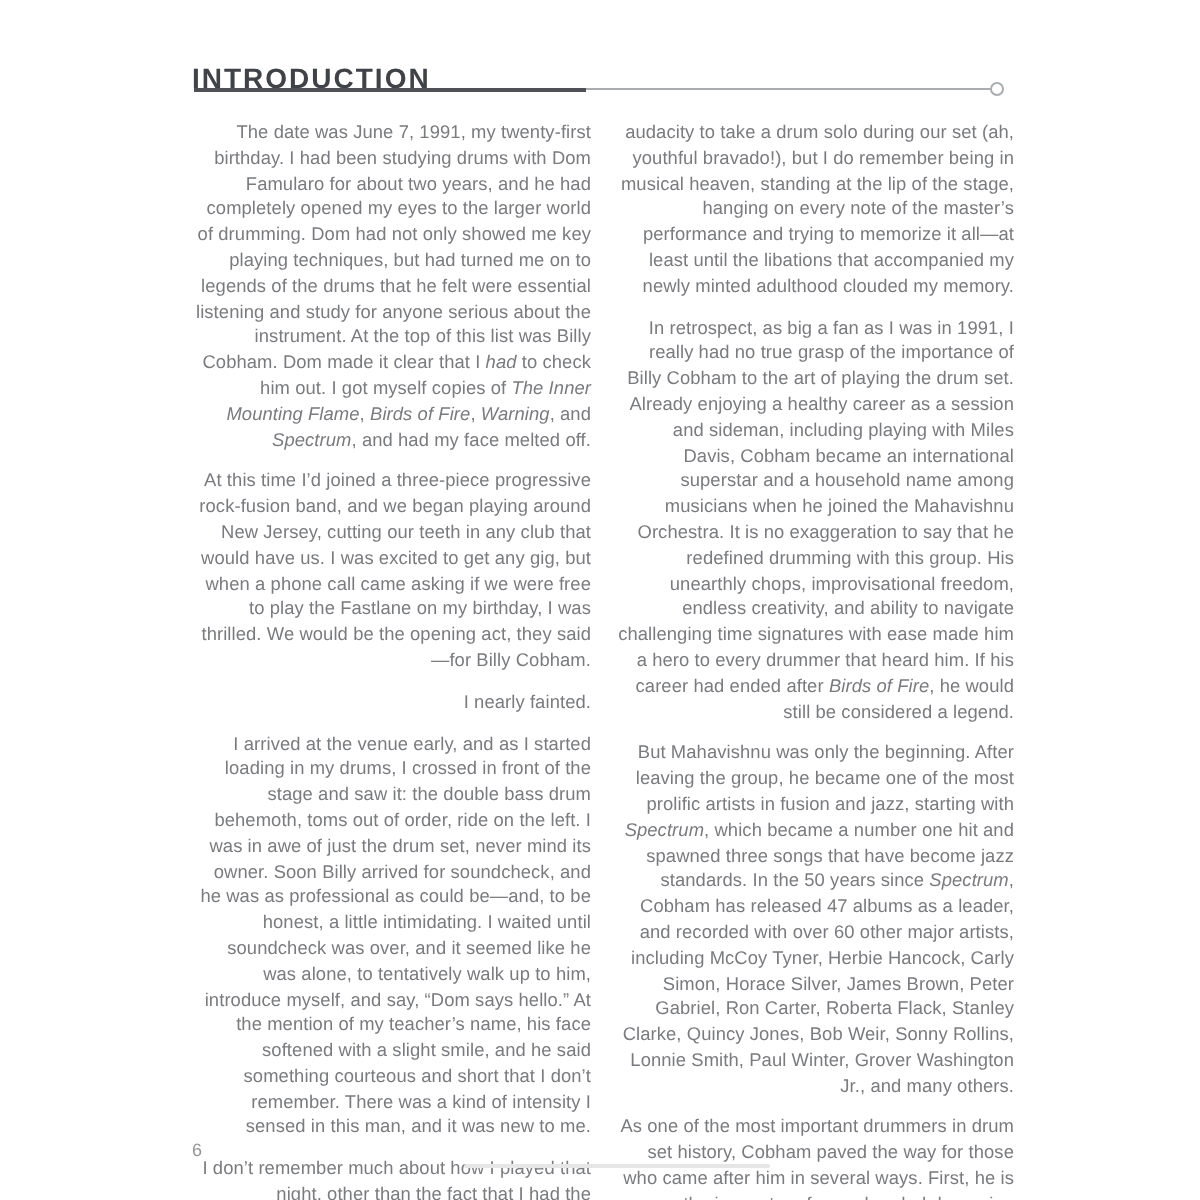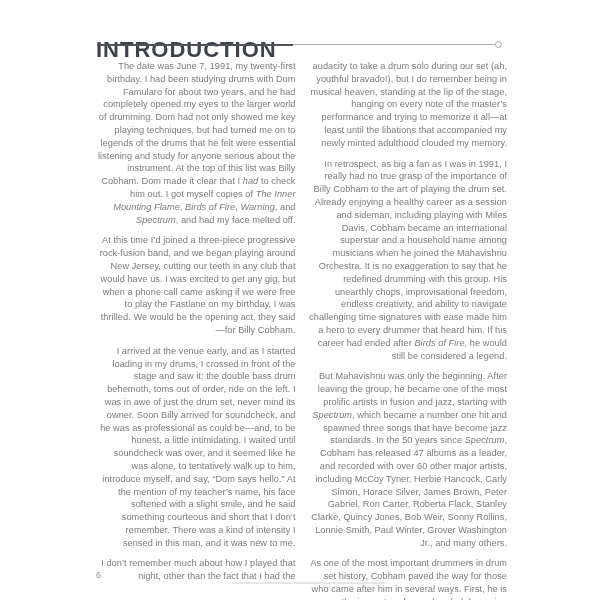--- a/index.html
+++ b/index.html
@@ -6,21 +6,21 @@
     --title:#3f4347; --body:#7a7b7e; --rule-dark:#4e5256; --rule-light:#a9adb0;
     --footer-rule:#e6e6e6; --page-num:#949494; --bg:#ffffff;
   }
   html,body{margin:0;padding:0;background:var(--bg);}
   .page{
     position:relative; width:600px; height:600px; background:var(--bg);
     font-family:"Liberation Sans", sans-serif; overflow:hidden;
   }
   .header-title{
     position:absolute; left:96px; top:22px;
-    font-size:22px; font-weight:bold; letter-spacing:1px; color:var(--title);
+    font-size:14px; font-weight:bold; letter-spacing:1px; color:var(--title);
   }
   .rule{position:absolute; left:97px; top:44px; width:399px; height:1px; background:var(--rule-light);}
   .rule-dark{position:absolute; left:97px; top:43.5px; width:196px; height:2px; background:var(--rule-dark);}
   .rule-dot{
     position:absolute; left:495px; top:41px; width:5px; height:5px;
     border:1px solid var(--rule-light); border-radius:50%; background:var(--bg);
   }
   .columns{
     position:absolute; left:97px; top:60px; width:410px;
     display:flex; gap:13px;
@@ -47,20 +47,21 @@
   <h1 class="header-title">INTRODUCTION</h1>
 
   <div class="rule"></div>
   <div class="rule-dark"></div>
   <div class="rule-dot"></div>
 
   <div class="columns">
     <div class="col">
         <p><span>The date was June 7, 1991, my twenty-first birthday. I had been studying drums with Dom Famularo for about two years, and he had completely opened my eyes to the larger world of drumming. Dom had not only showed me key playing techniques, but had turned me on to legends of the drums that he felt were essential listening and study for anyone serious about the instrument. At the top of this list was Billy Cobham. Dom made it clear that I </span><i>had</i><span> to check him out. I got myself copies of </span><i>The Inner Mounting Flame</i><span>, </span><i>Birds of Fire</i><span>, </span><i>Warning</i><span>, and </span><i>Spectrum</i><span>, and had my face melted off.</span></p>
         <p><span>At this time I’d joined a three-piece progressive rock-fusion band, and we began playing around New Jersey, cutting our teeth in any club that would have us. I was excited to get any gig, but when a phone call came asking if we were free to play the Fastlane on my birthday, I was thrilled. We would be the opening act, they said—for Billy Cobham.</span></p>
+        <p><span>I nearly fainted.</span></p>
         <p><span>I arrived at the venue early, and as I started loading in my drums, I crossed in front of the stage and saw it: the double bass drum behemoth, toms out of order, ride on the left. I was in awe of just the drum set, never mind its owner. Soon Billy arrived for soundcheck, and he was as professional as could be—and, to be honest, a little intimidating. I waited until soundcheck was over, and it seemed like he was alone, to tentatively walk up to him, introduce myself, and say, “Dom says hello.” At the mention of my teacher’s name, his face softened with a slight smile, and he said something courteous and short that I don’t remember. There was a kind of intensity I sensed in this man, and it was new to me.</span></p>
         <p><span>I don’t remember much about how I played that night, other than the fact that I had the</span></p>
       </div>
     <div class="col">
         <p><span>audacity to take a drum solo during our set (ah, youthful bravado!), but I do remember being in musical heaven, standing at the lip of the stage, hanging on every note of the master’s performance and trying to memorize it all—at least until the libations that accompanied my newly minted adulthood clouded my memory.</span></p>
         <p><span>In retrospect, as big a fan as I was in 1991, I really had no true grasp of the importance of Billy Cobham to the art of playing the drum set. Already enjoying a healthy career as a session and sideman, including playing with Miles Davis, Cobham became an international superstar and a household name among musicians when he joined the Mahavishnu Orchestra. It is no exaggeration to say that he redefined drumming with this group. His unearthly chops, improvisational freedom, endless creativity, and ability to navigate challenging time signatures with ease made him a hero to every drummer that heard him. If his career had ended after </span><i>Birds of Fire</i><span>, he would still be considered a legend.</span></p>
         <p><span>But Mahavishnu was only the beginning. After leaving the group, he became one of the most prolific artists in fusion and jazz, starting with </span><i>Spectrum</i><span>, which became a number one hit and spawned three songs that have become jazz standards. In the 50 years since </span><i>Spectrum</i><span>, Cobham has released 47 albums as a leader, and recorded with over 60 other major artists, including McCoy Tyner, Herbie Hancock, Carly Simon, Horace Silver, James Brown, Peter Gabriel, Ron Carter, Roberta Flack, Stanley Clarke, Quincy Jones, Bob Weir, Sonny Rollins, Lonnie Smith, Paul Winter, Grover Washington Jr., and many others.</span></p>
         <p><span>As one of the most important drummers in drum set history, Cobham paved the way for those who came after him in several ways. First, he is the innovator of open-handed drumming</span></p>
       </div>
   </div>

